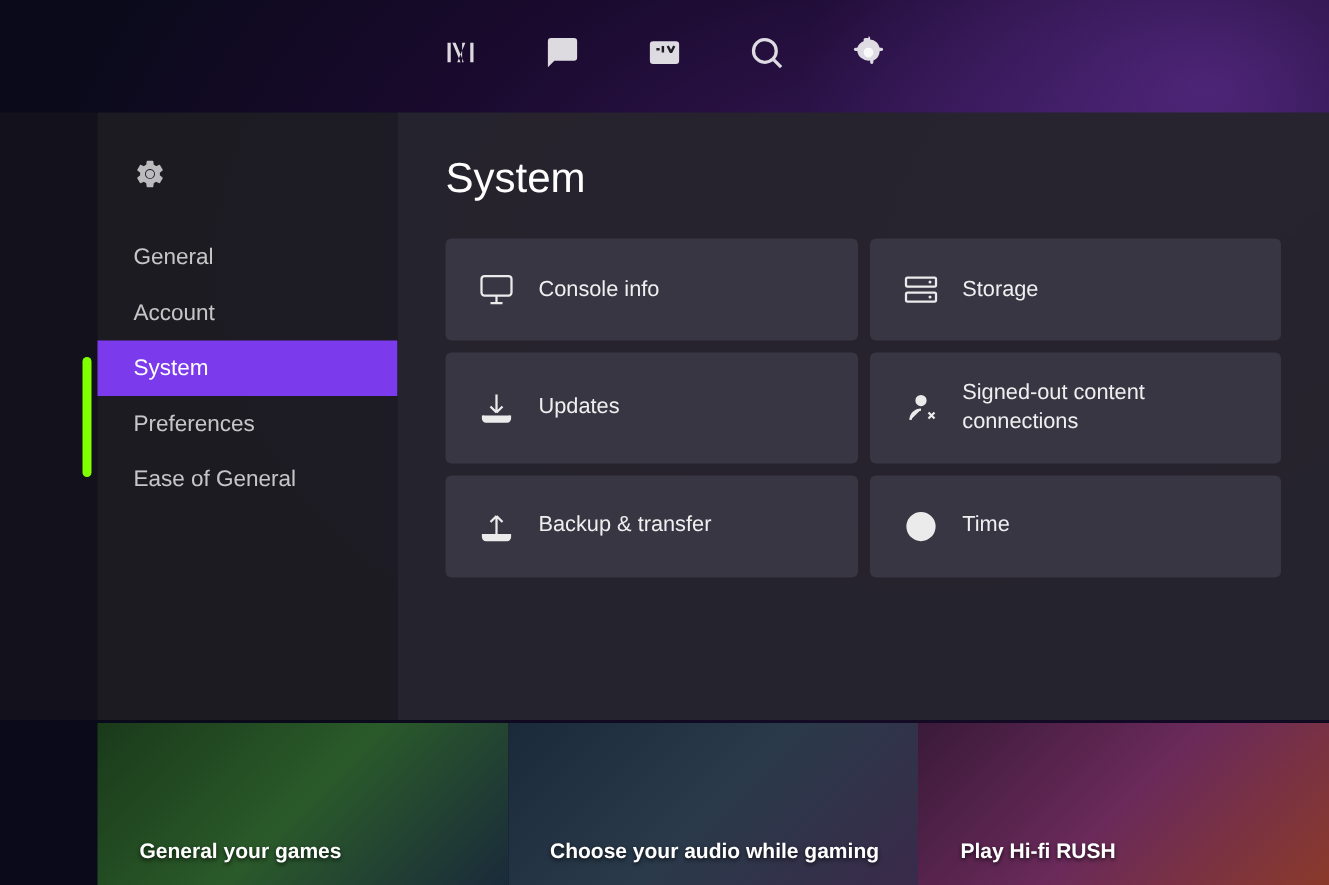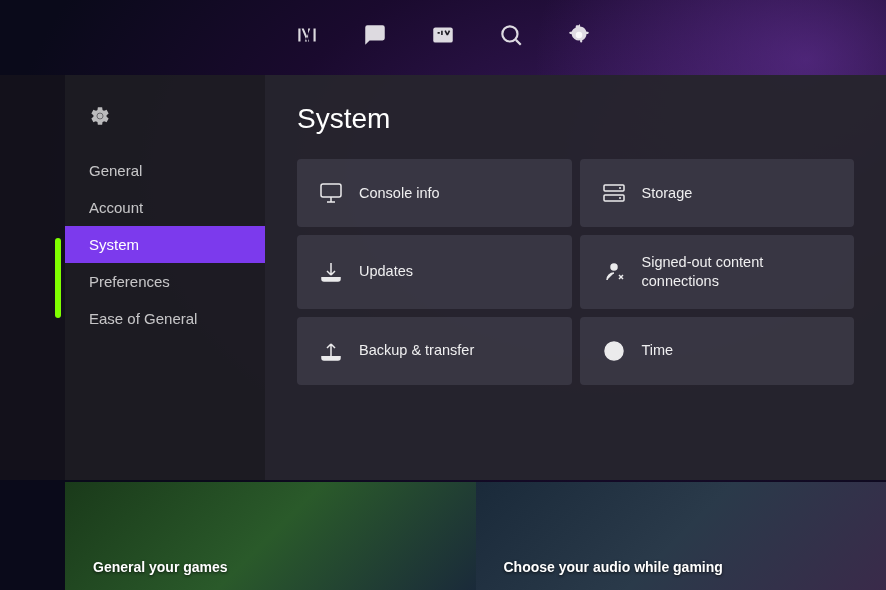--- a/index.html
+++ b/index.html
@@ -323,13 +323,16 @@
   </main>
 </div>
 
 <div class="bottom-carousel">
   <div class="carousel-item carousel-bg-1">
     <div class="carousel-text">General your games</div>
   </div>
   <div class="carousel-item carousel-bg-2">
     <div class="carousel-text">Choose your audio while gaming</div>
   </div>
+  <div class="carousel-item carousel-bg-3">
+    <div class="carousel-text">Play Hi-fi RUSH</div>
+  </div>
 </div>
 
 </body></html>

